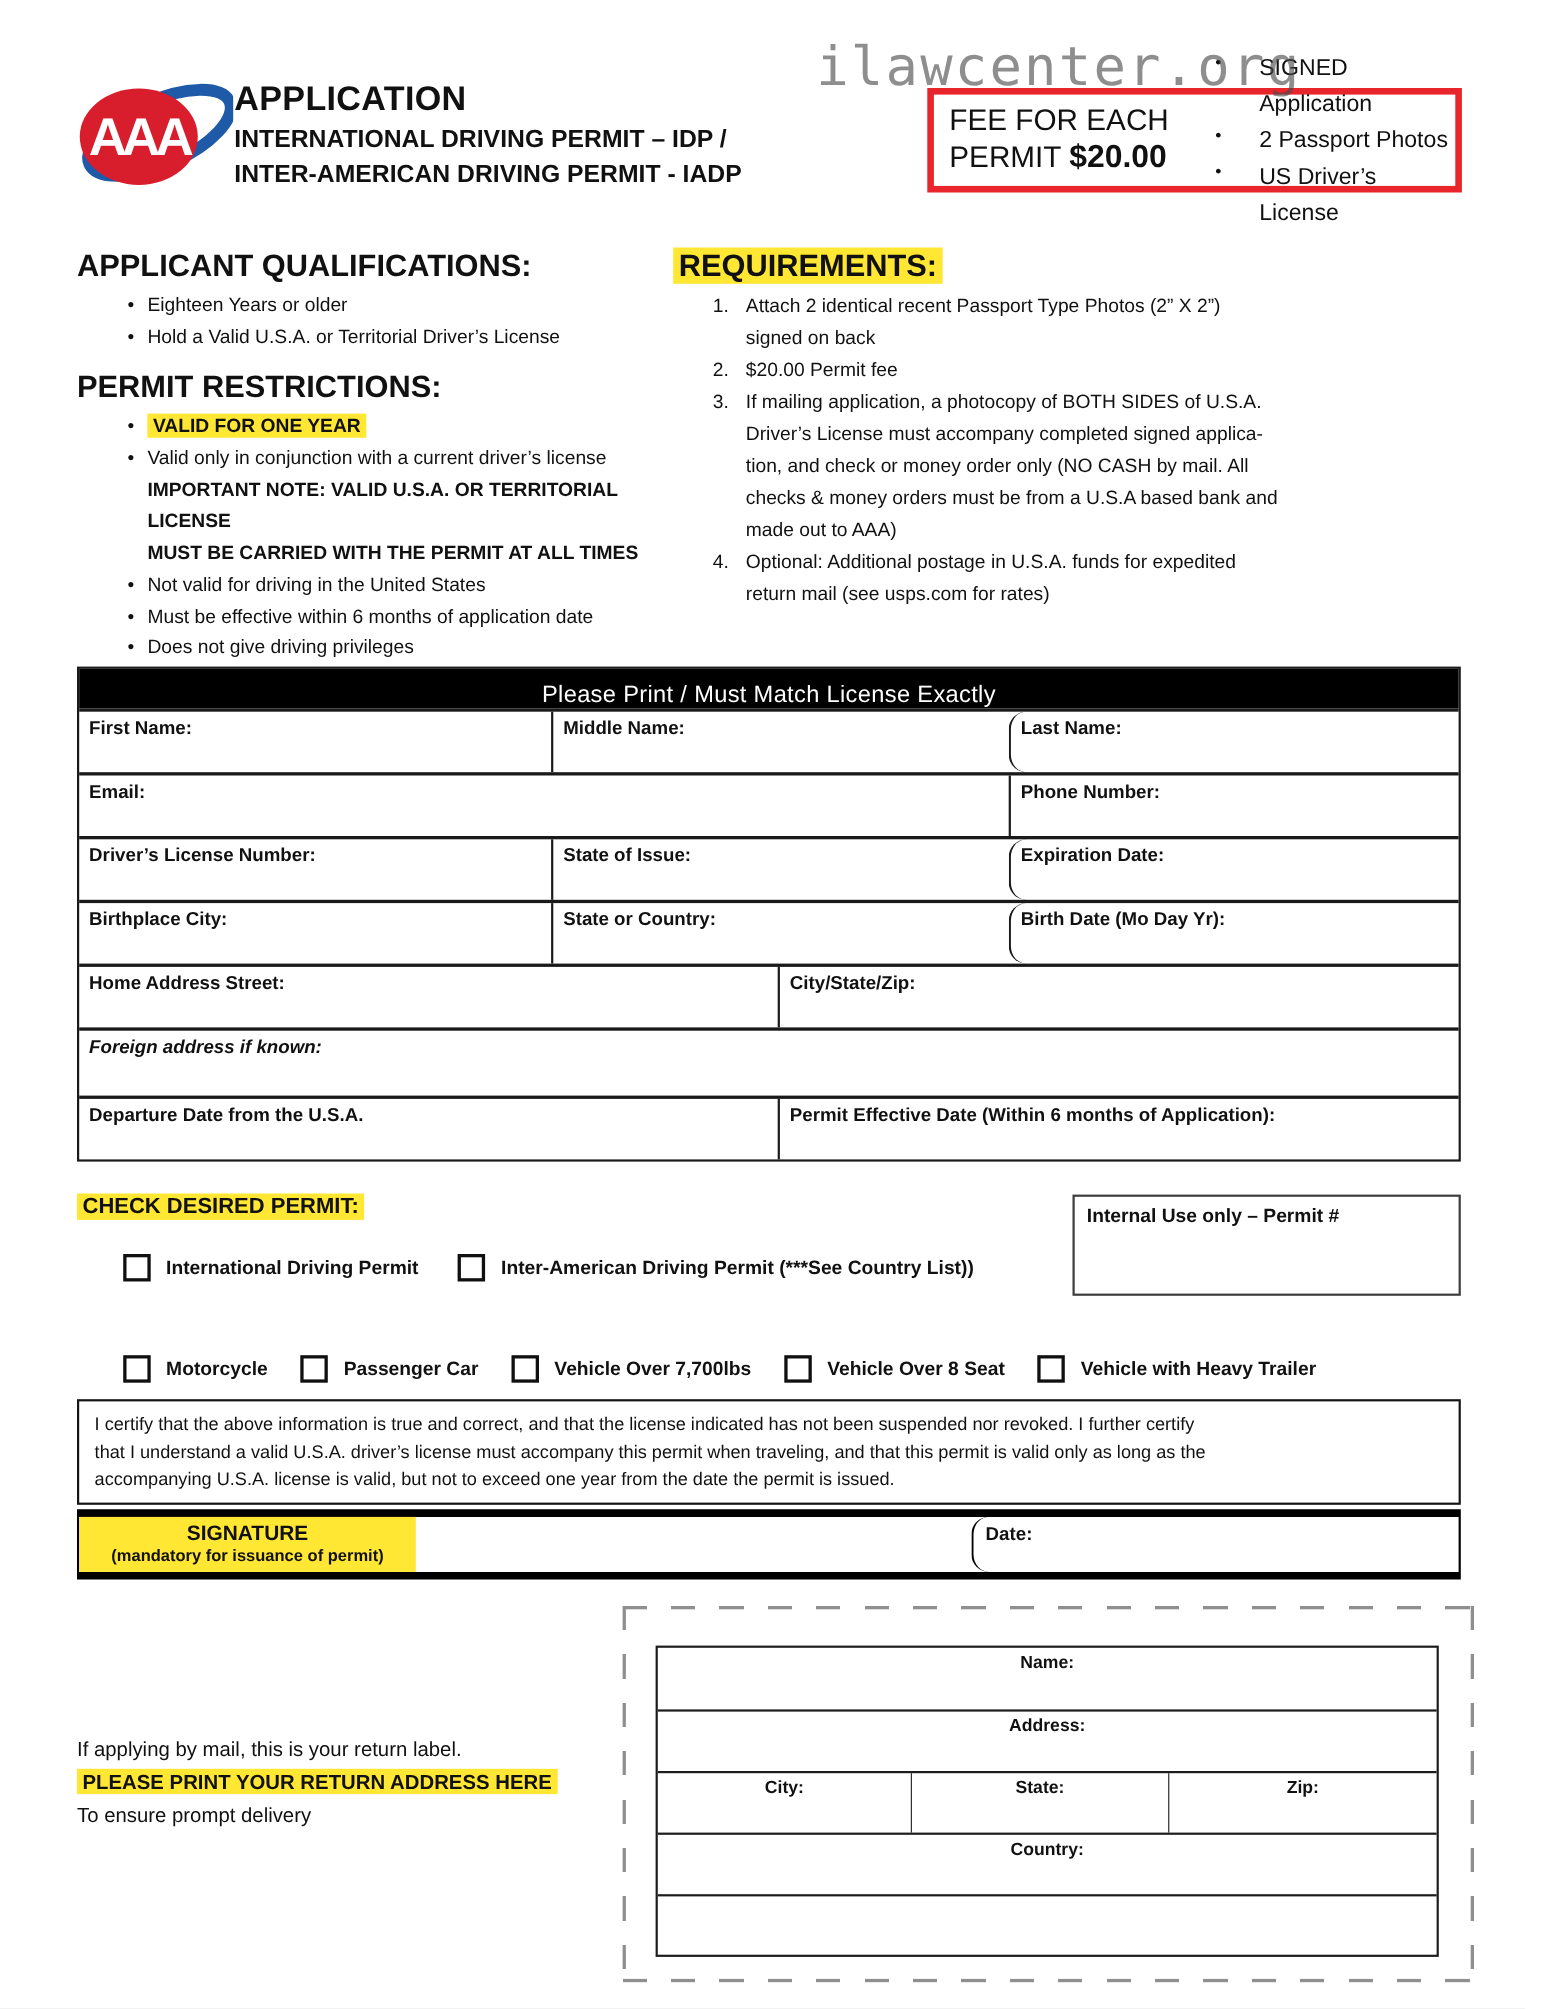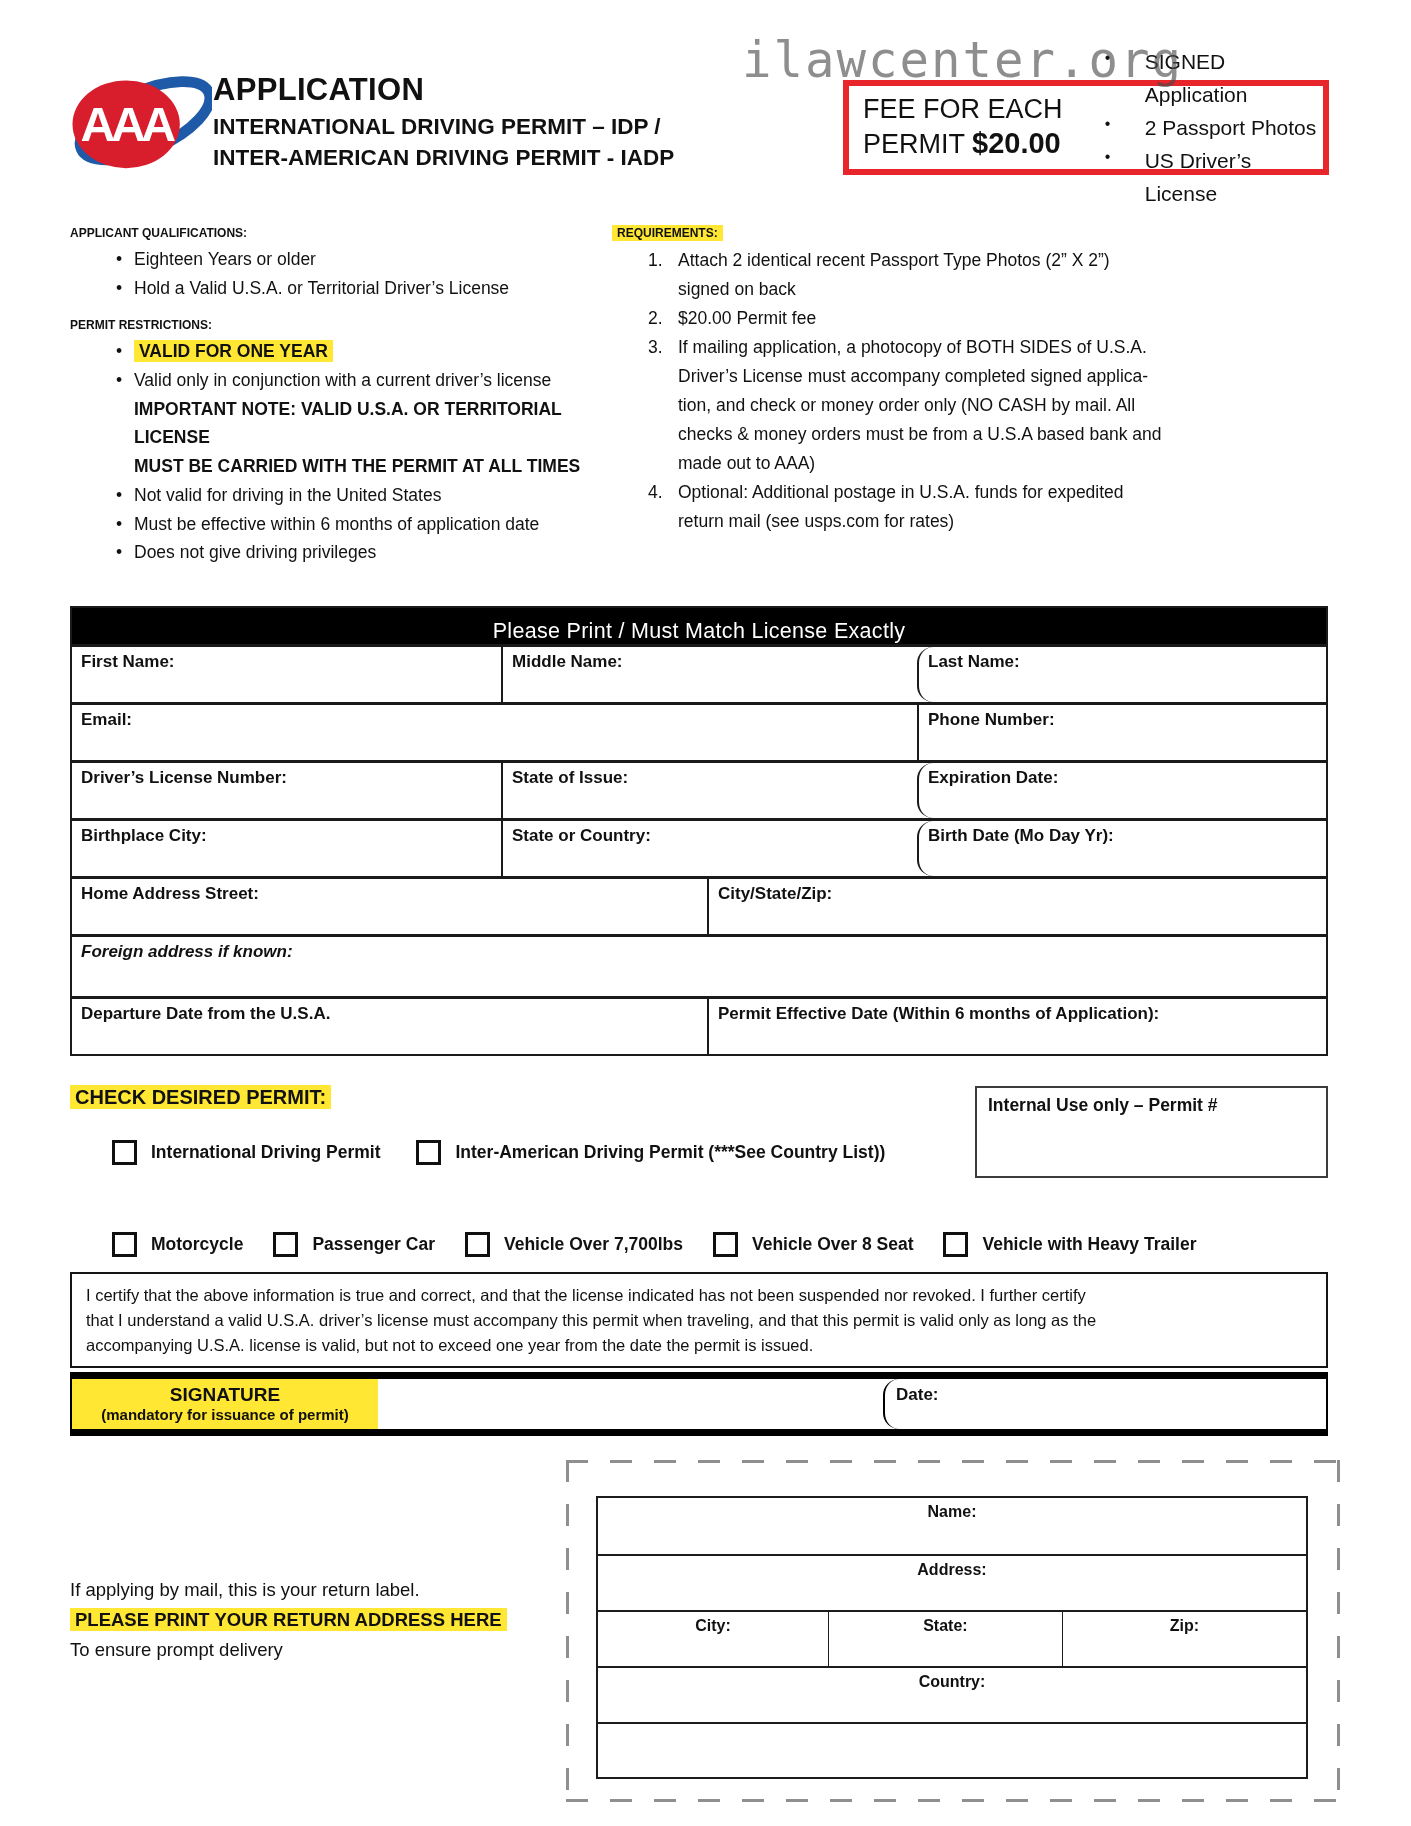--- a/index.html
+++ b/index.html
@@ -24,21 +24,21 @@
   .fee-l1{font-size:27px;}
   .fee-l2{font-size:27px;}
   .fee-amount{font-weight:bold;font-size:29px;}
   .fee-items{margin:0;padding:0;list-style:none;font-size:21px;line-height:1.58;}
   .fee-items li{position:relative;padding-left:44px;}
   .fee-items li::before{content:"\2022";position:absolute;left:4px;font-size:16px;}
 
   
   .col-left{position:absolute;left:70px;top:226px;width:545px;}
   .col-right{position:absolute;left:612px;top:226px;width:722px;}
-  .sec-heading{font-size:12px;font-weight:bold;margin:0;}
+  .sec-heading{font-size:28px;font-weight:bold;margin:0;}
   .hl{background:var(--highlight);padding:1px 5px;}
   .bold{font-weight:bold;}
   ul.bullets{list-style:none;margin:5px 0 16px;padding:0;font-size:17.5px;line-height:1.64;}
   ul.bullets>li{position:relative;padding-left:64px;}
   ul.bullets>li::before{content:"\2022";position:absolute;left:46px;}
   .note-bold{font-weight:bold;white-space:pre-line;}
   ol.reqs{list-style:none;margin:6px 0 0;padding:0;font-size:17.5px;line-height:1.66;}
   ol.reqs>li{display:flex;}
   .req-num{width:30px;margin-left:36px;flex:none;}
   .req-text{white-space:pre-line;}

